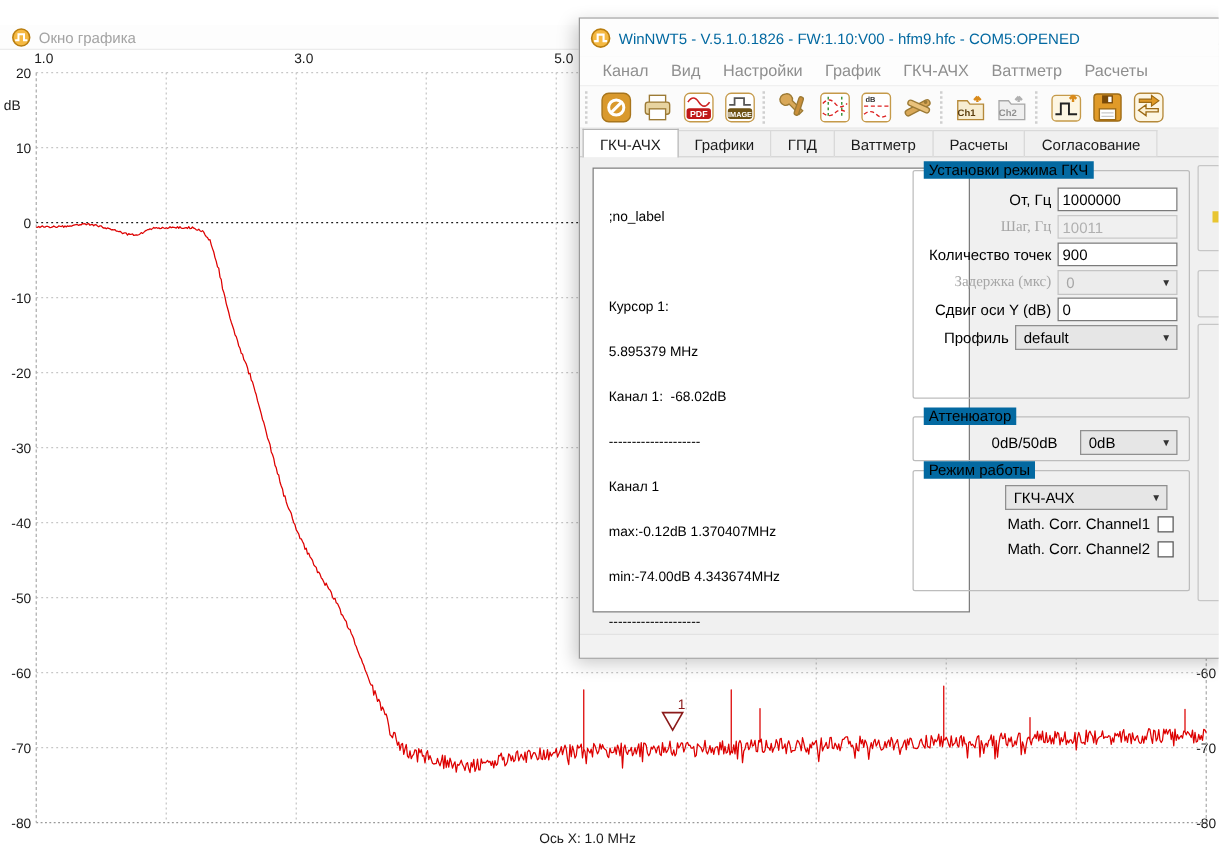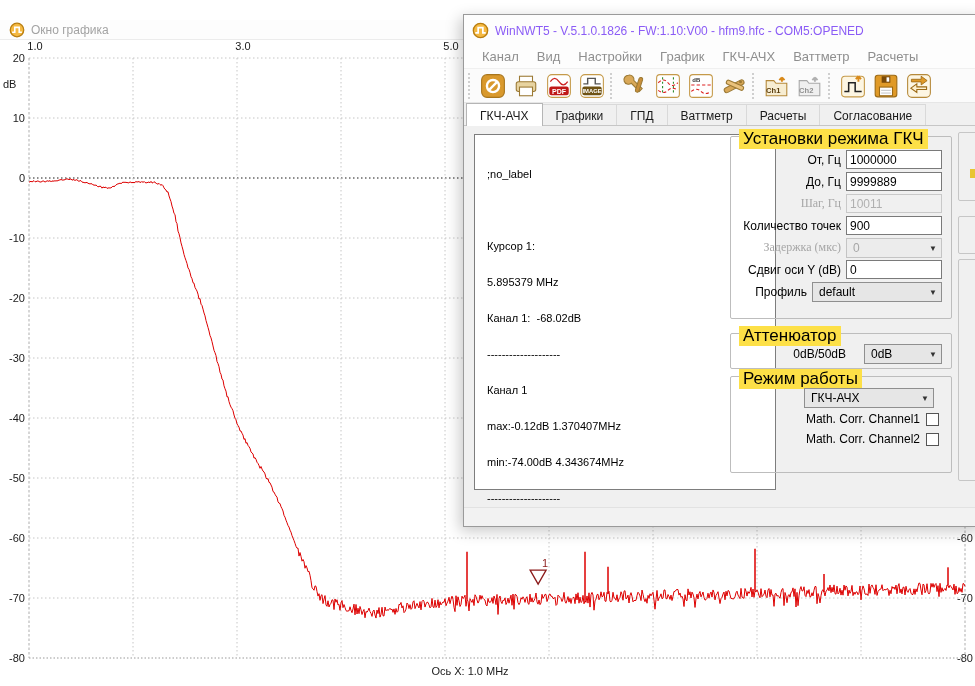--- a/index.html
+++ b/index.html
@@ -20,21 +20,21 @@
   .gw-caption { position:absolute; left:0; top:665px; width:940px; text-align:center;
                 font-size:11px; color:#1a1a1a; }
   svg text { font-family:"Liberation Sans", sans-serif; }
 
   
   .main-window { position:absolute; left:463px; top:14px; width:520px; height:513px;
                  background:#f0f0f0; border:1px solid #9a9a9a;
                  box-shadow:-3px 4px 14px rgba(0,0,0,.22); }
   .mw-titlebar { position:relative; height:30px; background:#fdfdfd; }
   .mw-icon { position:absolute; left:8px; top:7px; width:17px; height:17px; }
-  .mw-title { position:absolute; left:31px; top:9px; font-size:12px; color:#8b5cf6; white-space:nowrap; }
+  .mw-title { position:absolute; left:31px; top:9px; font-size:12px; color:#0369a1; white-space:nowrap; }
   .mw-menubar { display:flex; height:23px; background:#fdfdfd; padding-left:9px; align-items:center; }
   .mw-menubar .menu-item { font-size:13px; color:#8f8f8f; padding:2px 9px; white-space:nowrap; }
   .mw-toolbar { display:flex; align-items:center; height:35px; background:#fbfbfb;
                 border-top:1px solid #f0f0f0; border-bottom:1px solid #e6e6e6; padding-left:2px; }
   .gripper { width:5px; height:26px; border-left:2px dotted #cfcfcf; margin:0 3px 0 2px; }
   .tbtn { width:33px; height:31px; display:flex; align-items:center; justify-content:center; }
   .tbtn svg { display:block; }
   .tab-bar { position:relative; display:flex; height:23px; padding-left:2px;
              border-bottom:1px solid #c6c6c6; background:#f0f0f0; align-items:flex-end; }
   .tab { font-size:12px; color:#1a1a1a; padding:4px 13px 3px 13px; background:#f0f0f0;
@@ -44,22 +44,22 @@
   .mw-content { position:absolute; left:0; top:111px; right:0; bottom:19px; background:#f0f0f0; }
   .mw-statusbar { position:absolute; left:0; bottom:0; right:0; height:19px; background:#f2f2f2;
                   border-top:1px solid #e2e2e2; }
 
   .info-panel { position:absolute; left:10px; top:8px; width:302px; height:356px;
                 background:#fff; border:1px solid #7d7d7d; padding:9px 0 0 12px;
                 font-size:11px; line-height:12px; color:#000; white-space:pre; }
   .info-panel div { min-height:12px; }
 
   .groupbox { position:absolute; border:1px solid #bdbdbd; border-radius:2px; }
-  .gb-title { position:absolute; top:-8px; left:8px; background:#fde047; padding:0 4px;
-              font-size:17px; color:#000; white-space:nowrap; }
+  .gb-title { position:absolute; top:-8px; left:8px; background:#0369a1; padding:0 4px;
+              font-size:12px; color:#000; white-space:nowrap; }
   .g1 { left:266px; top:10px; width:222px; height:183px; }
   .g2 { left:266px; top:207px; width:222px; height:36px; }
   .g3 { left:266px; top:250px; width:222px; height:97px; }
 
   .frow { display:flex; align-items:center; height:19px; margin:0 9px 3px 6px; }
   .g1 .frow:first-of-type { margin-top:13px; }
   .flabel { flex:1; text-align:right; font-size:12px; color:#000; margin-right:5px; white-space:nowrap; }
   .flabel.dis { color:#a6a6a6;font-family:Liberation Serif, serif; }
   .tfield { width:96px; height:19px; border:1px solid #7a7a7a; background:#fff;
             font-size:12px; padding:0 3px; font-family:"Liberation Sans", sans-serif; }
@@ -304,24 +304,20 @@
         <div>--------------------</div>
       </div>
 
       <div class="groupbox g1">
         <span class="gb-title">Установки режима ГКЧ</span>
         <div class="frow">
           <span class="flabel">От, Гц</span>
           <input class="tfield" value="1000000" style="">
         </div>
         <div class="frow">
-          <span class="flabel">До, Гц</span>
-          <input class="tfield" value="9999889" style="">
-        </div>
-        <div class="frow">
           <span class="flabel dis">Шаг, Гц</span>
           <input class="tfield dis" disabled="" value="10011" style="">
         </div>
         <div class="frow">
           <span class="flabel">Количество точек</span>
           <input class="tfield" value="900" style="">
         </div>
         <div class="frow">
           <span class="flabel dis">Задержка (мкс)</span>
           <span class="combo dis w96">

